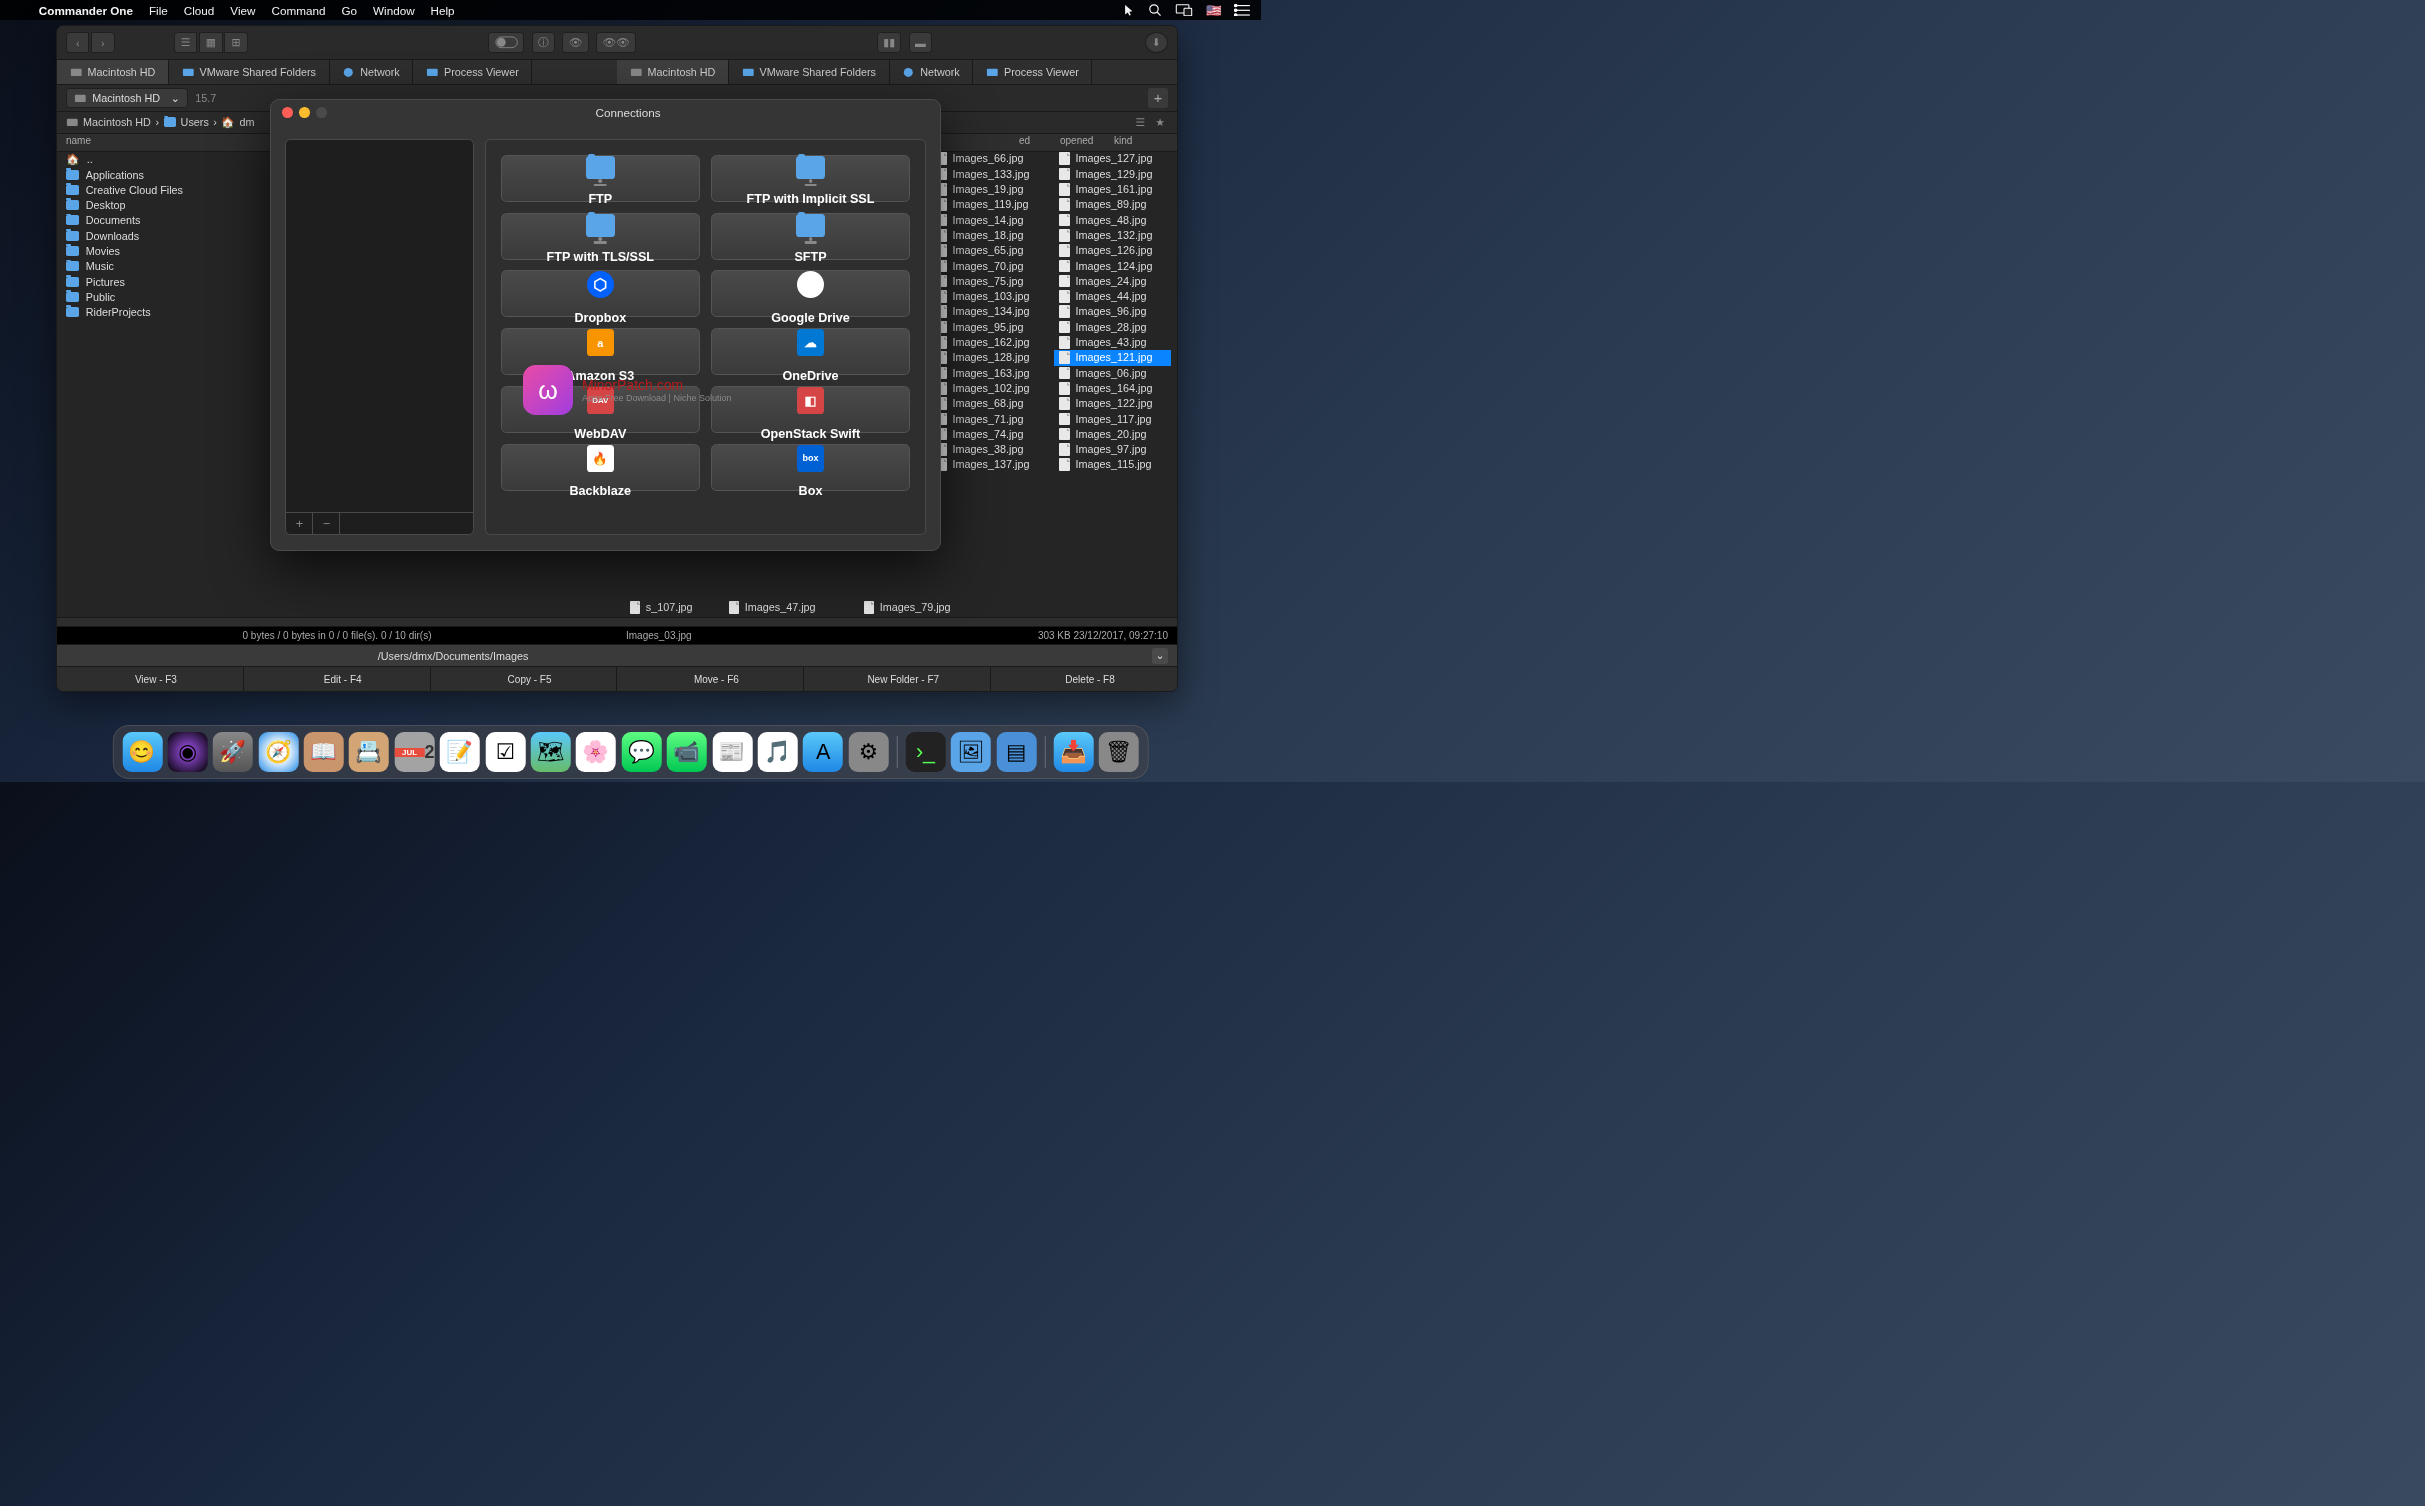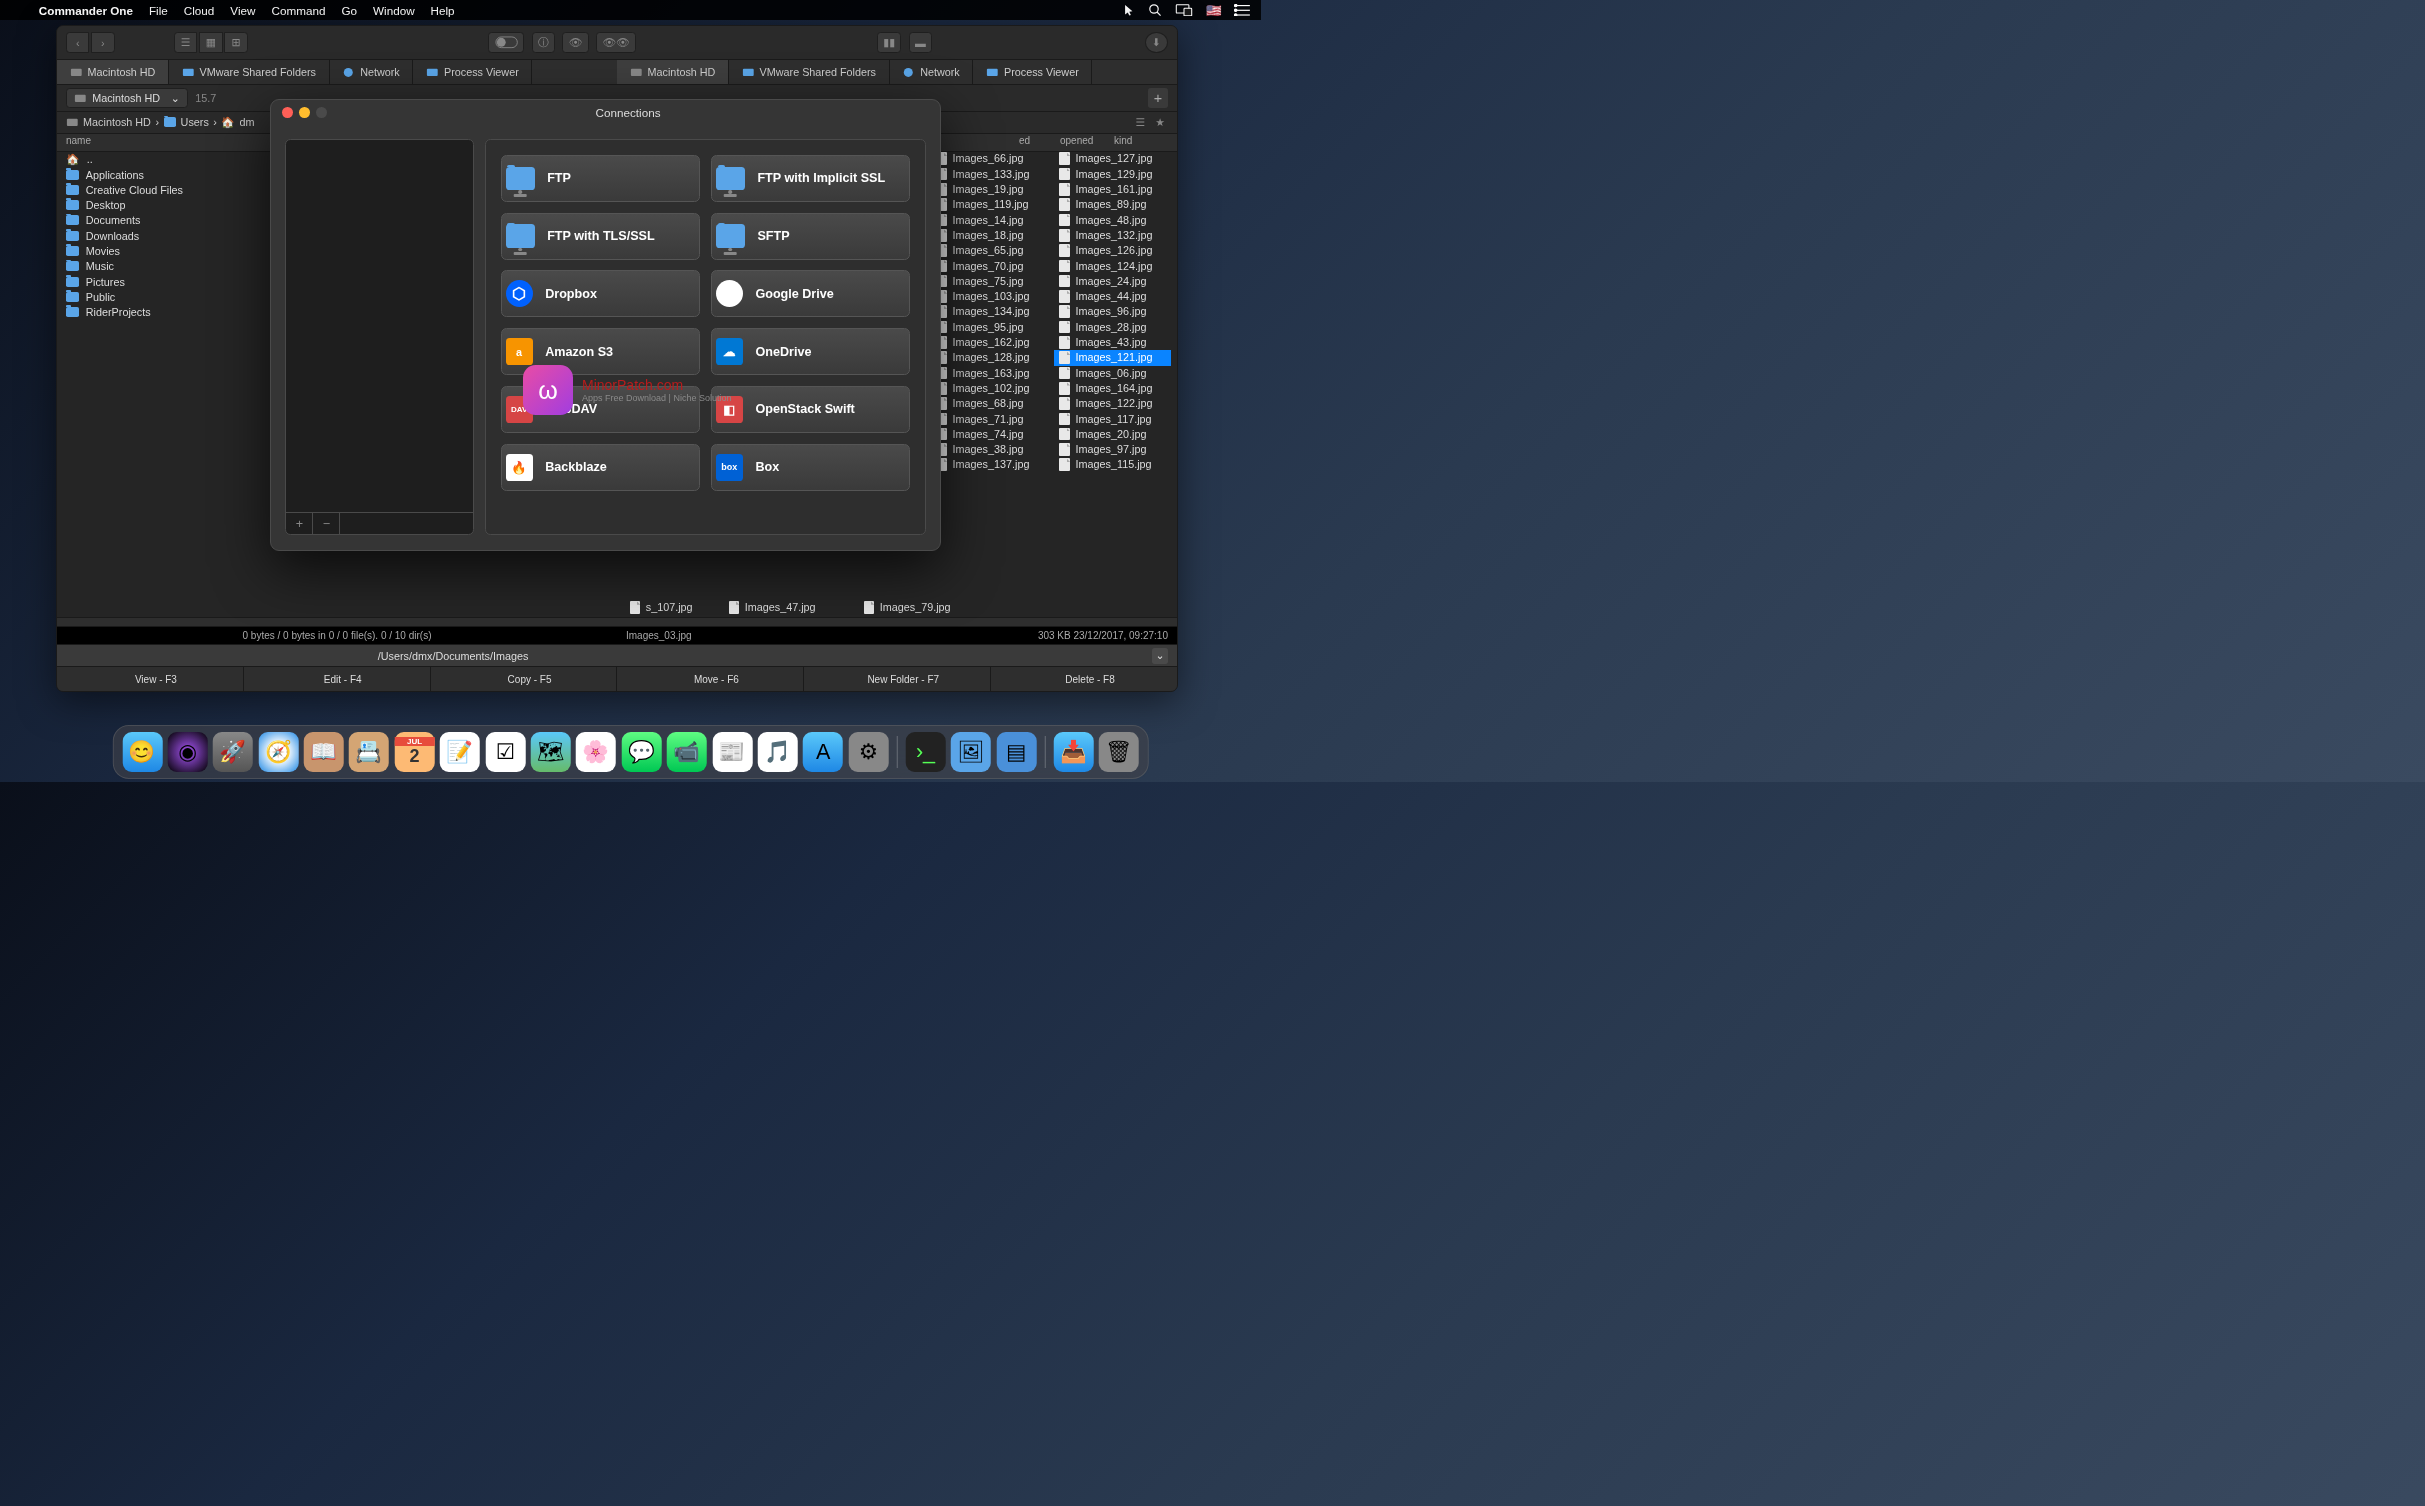--- a/index.html
+++ b/index.html
@@ -88,21 +88,21 @@
     .mt-min { background: #ffbd2e; }
     .mt-max { background: #4a4a4a; }
     .modal-title-text { margin: 0 auto; color: #ddd; font-size: 11.7px; }
     .modal-body { display: flex; padding: 14.4px; gap: 10.8px; }
     .modal-sidebar { width: 189px; background: #1e1e1e; border: 0.9px solid #4a4a4a; border-radius: 5.4px; display: flex; flex-direction: column; min-height: 396px; }
     .sidebar-fill { flex: 1; }
     .sidebar-btns { display: flex; border-top: 0.9px solid #4a4a4a; }
     .sidebar-btn { flex: 0 0 27px; height: 21.6px; display: flex; align-items: center; justify-content: center; color: #888; border-right: 0.9px solid #4a4a4a; font-size: 12.6px; }
     .modal-grid-wrap { flex: 1; background: #2e2e2e; border: 0.9px solid #4a4a4a; border-radius: 5.4px; padding: 14.4px; }
     .modal-grid { display: grid; grid-template-columns: 1fr 1fr; gap: 10.8px; }
-    .conn-btn { background: linear-gradient(#4a4a4a, #3a3a3a); border: 0.9px solid #555; border-radius: 5.4px; height: 47px; display: flex; align-items: center; padding: 0 4px; gap: 12.6px; color: #fff; font-size: 12.6px; font-weight: 600; }
+    .conn-btn { background: linear-gradient(#4a4a4a, #3a3a3a); border: 0.9px solid #555; border-radius: 5.4px; height: 47px; display: flex; align-items: center; padding: 0 27px; gap: 12.6px; color: #fff; font-size: 12.6px; font-weight: 600; flex-direction: column; }
     .conn-icon { width: 29px; height: 23.4px; border-radius: 3.6px; display: flex; align-items: center; justify-content: center; flex-shrink: 0; }
     .cfolder { background: #5aa5e8; position: relative; }
     .cfolder::before { content: ''; position: absolute; top: -1.8px; left: 1.8px; width: 7.2px; height: 2.7px; background: #5aa5e8; border-radius: 1.8px 1.8px 0 0; }
     .cfolder::after { content: ''; position: absolute; bottom: -3.6px; left: 50%; transform: translateX(-50%); width: 3.6px; height: 3.6px; background: #888; border-radius: 1.8px; }
     .cfolder-base { position: absolute; bottom: -7.2px; left: 50%; transform: translateX(-50%); width: 12.6px; height: 2.7px; background: #888; border-radius: 0.9px; }
     .cdropbox { background: #0061fe; color: #fff; font-size: 16px; width: 27px; height: 27px; border-radius: 50%; }
     .cgdrive { background: #fff; width: 27px; height: 27px; border-radius: 50%; font-size: 14.4px; }
     .cs3 { background: #f79400; width: 27px; height: 27px; border-radius: 3.6px; font-size: 10.8px; }
     .conedrive { background: #0078d4; width: 27px; height: 27px; border-radius: 3.6px; color: #fff; }
     .cwebdav { background: #d64545; width: 27px; height: 27px; border-radius: 3.6px; color: #fff; font-size: 8px; }
@@ -120,21 +120,21 @@
     
     .dock { position: absolute; bottom: 2.7px; left: 50%; transform: translateX(-50%); display: flex; gap: 5.4px; background: rgba(70,70,75,0.55); border-radius: 16px; padding: 6.3px 9px; border: 0.9px solid rgba(120,120,120,0.35); backdrop-filter: blur(18px); }
     .dock-icon { width: 40px; height: 40px; border-radius: 9px; display: flex; align-items: center; justify-content: center; font-size: 21.6px; }
     .dock-sep { width: 0.9px; background: rgba(255,255,255,0.25); margin: 3.6px 2.7px; }
     .di-finder { background: linear-gradient(#5ac8fa, #1e88e5); }
     .di-siri { background: radial-gradient(circle, #a855f7, #000); }
     .di-lp { background: linear-gradient(#888, #555); }
     .di-safari { background: radial-gradient(circle, #fff 30%, #1e88e5); }
     .di-dict { background: #c8956d; }
     .di-cont { background: #d4a574; }
-    .di-cal { background: #fdba74; color: #e74c3c; font-size: 12.6px; font-weight: bold; display: flex; flex-direction: column; }
+    .di-cal { background: #a3a3a3; color: #e74c3c; font-size: 12.6px; font-weight: bold; display: flex; }
     .di-notes { background: #fff; }
     .di-rem { background: #fff; }
     .di-maps { background: linear-gradient(#5ac8fa, #66bb6a); }
     .di-photos { background: #fff; }
     .di-msg { background: linear-gradient(#5efc82, #00c853); }
     .di-ft { background: linear-gradient(#5efc82, #00c853); }
     .di-news { background: #fff; color: #e74c3c; }
     .di-itunes { background: #fff; }
     .di-app { background: linear-gradient(#5ac8fa, #1e88e5); }
     .di-pref { background: #888; }

